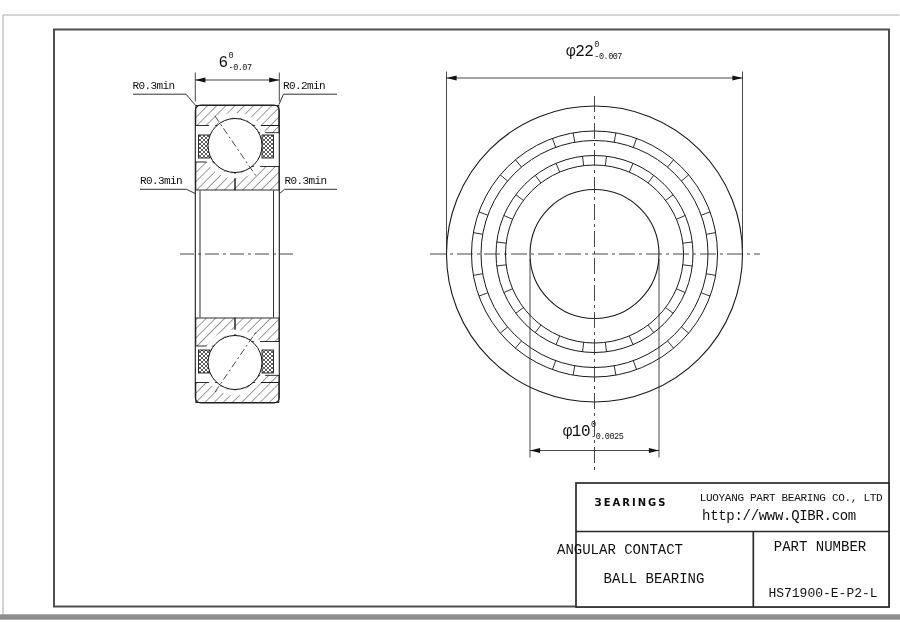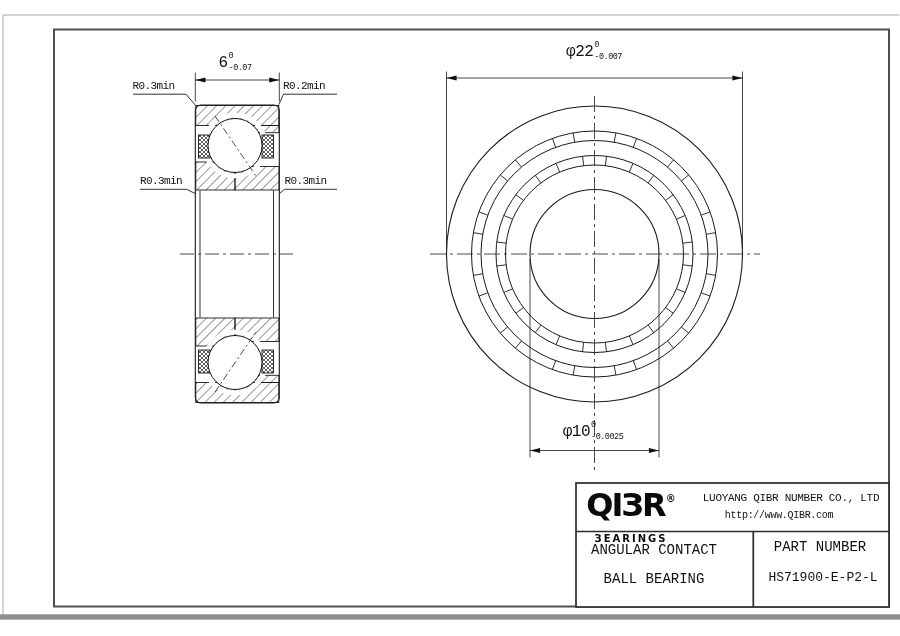--- a/index.html
+++ b/index.html
@@ -9,23 +9,23 @@
   .t{position:absolute;white-space:nowrap;}
   .ctr{transform:translateX(-50%);}
   
   .dim{display:flex;align-items:flex-start;font-size:16px;line-height:17px;letter-spacing:-0.5px;}
   .dim .tol{display:inline-flex;flex-direction:column;justify-content:space-between;
             height:21px;margin-top:-3px;margin-left:1px;font-size:8.5px;line-height:9px;letter-spacing:-0.5px;}
   
   .rlab{font-size:11px;line-height:13px;letter-spacing:-0.6px;}
   
   .tb-company{font-size:11px;line-height:12px;letter-spacing:-0.3px;}
-  .tb-url{font-size:10px;line-height:12px;letter-spacing:-0.3px;}
+  .tb-url{font-size:14px;line-height:12px;letter-spacing:-0.3px;}
   .tb-big{font-size:14px;line-height:15px;letter-spacing:0px;}
-  .tb-pn{font-size:13px;line-height:14px;}
+  .tb-pn{font-size:13px;line-height:14px;margin-top:16px;}
   .logo{position:absolute;left:583px;top:484px;width:96px;text-align:center;
         font-family:"DejaVu Sans","Liberation Sans",sans-serif;color:#0a0a0a;}
   .logo-main{font-weight:bold;font-size:32px;line-height:30px;letter-spacing:-2px;}
   .logo-reg{font-weight:bold;font-size:10px;vertical-align:14px;letter-spacing:0;margin-left:1px;}
   .logo-sub{font-weight:bold;font-size:10px;line-height:11px;letter-spacing:2px;margin-top:13px;}
 </style>
 </head>
 <body>
 
 <div id="screen">
@@ -203,26 +203,25 @@
 
   <div class="t ctr dim" style="left:593px;top:424px;">
     <span>φ10</span>
     <span class="tol">
       <span>0</span>
       <span>-0.0025</span>
     </span>
   </div>
 
   <div class="logo">
-    <div class="logo-main"><span>QIЗR</span><span class="logo-reg">®</span></div>
     <div class="logo-sub">ЗEARINGS</div>
   </div>
 
-  <div class="t ctr tb-company" style="left:791px;top:491.5px;">LUOYANG QIBR NUMBER CO., LTD</div>
+  <div class="t ctr tb-company" style="left:791px;top:491.5px;">LUOYANG PART BEARING CO., LTD</div>
   <div class="t ctr tb-url" style="left:779px;top:509.5px;">http://www.QIBR.com</div>
 
-  <div class="t ctr tb-big" style="left:654px;top:543px;text-align:center;">ANGULAR CONTACT</div>
+  <div class="t ctr tb-big" style="left:620px;top:543px;text-align:center;">ANGULAR CONTACT</div>
   <div class="t ctr tb-big" style="left:654px;top:572px;">BALL BEARING</div>
 
   <div class="t ctr tb-big" style="left:820px;top:540px;font-family:Liberation Mono, monospace;">PART NUMBER</div>
   <div class="t ctr tb-pn" style="left:823px;top:570.5px;">HS71900-E-P2-L</div>
 
 </div>
 
 </body></html>

